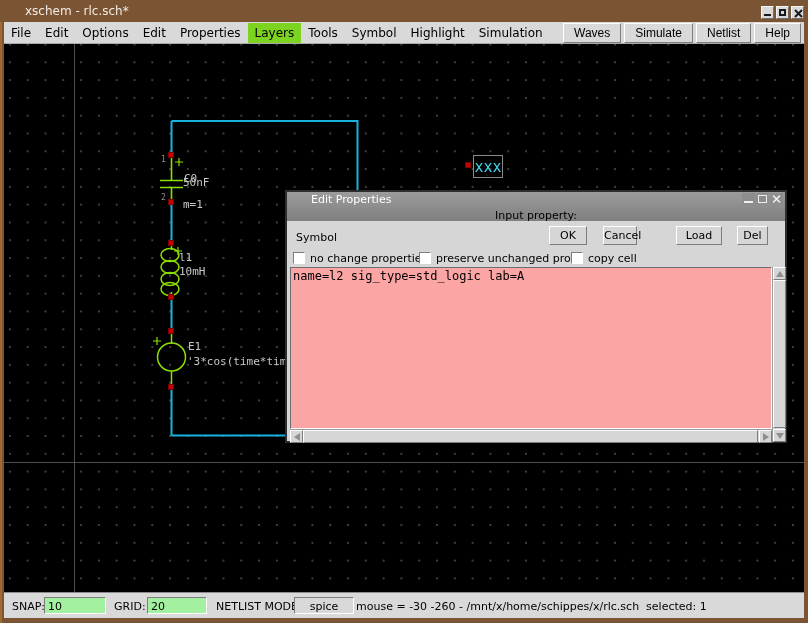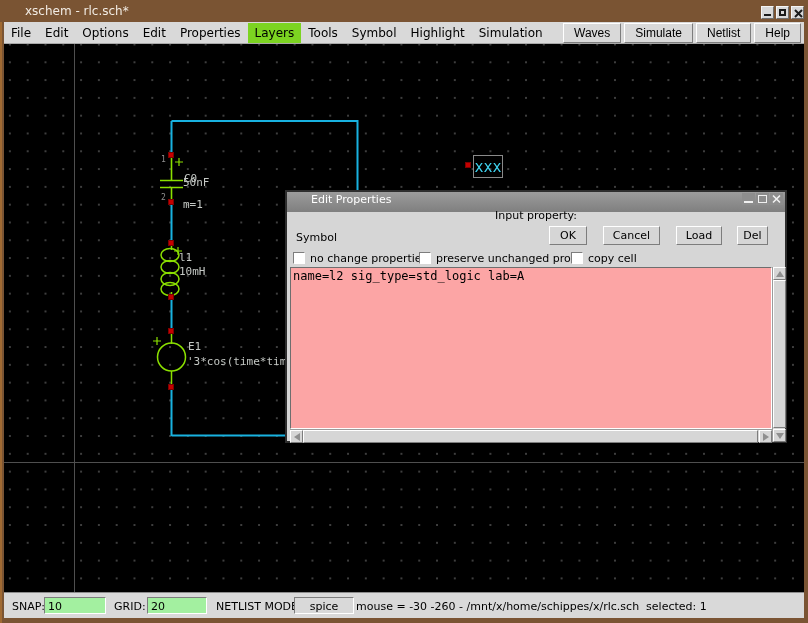--- a/index.html
+++ b/index.html
@@ -32,21 +32,21 @@
   .axis-h { position:absolute; left:0; top:418px; width:100%; height:1px; background:#4f4f4f; }
   .schsvg { position:absolute; left:0; top:0; }
   .slabel { position:absolute; color:#c4c8c4; font-family:"DejaVu Sans Mono", monospace; font-size:11px; white-space:pre; }
   .pinnum { position:absolute; color:#8f8f8f; font-family:"DejaVu Sans Mono", monospace; font-size:8px; }
   .sel-box { position:absolute; left:469px; top:111px; width:30px; height:23px; border:1px solid #8a8a8a; display:flex; align-items:center; justify-content:center; }
   .sel-text { color:#3fd2ee; font-family:"DejaVu Sans Mono", monospace; font-size:15px; }
   .pin-sq { position:absolute; width:6px; height:6px; background:#c40000; border:1px solid #7e0000; }
 
   
   .dialog { position:absolute; left:285px; top:190px; width:502px; height:253px; background:#d6d6d6; border:2px solid #2e2e2e; font-size:11px; color:#000; }
-  .dlg-titlebar { position:absolute; left:0; top:0; right:0; height:20px; background:linear-gradient(#9c9c9c,#7f7f7f); color:#fff; }
+  .dlg-titlebar { position:absolute; left:0; top:0; right:0; height:29px; background:linear-gradient(#9c9c9c,#7f7f7f); color:#fff; }
   .dlg-title { position:absolute; left:24px; top:1px; font-size:11px; }
   .dlg-btns { position:absolute; right:2px; top:1px; display:flex; gap:1px; }
   .dlg-btn { width:13px; height:12px; background:#8d8d8d; position:relative; }
   .dlg-btn .glyph-min { background:#f0f0f0; height:2px; }
   .dlg-btn .glyph-max { border-color:#f0f0f0; }
   .dlg-subtitle { position:absolute; top:17px; left:0; right:0; text-align:center; }
   .dlg-symlabel { position:absolute; left:9px; top:39px; }
   .field { background:#fff; border:1px solid; border-color:#7d7d7d #ffffff #ffffff #7d7d7d; font-size:12px; padding:1px 3px; font-family:"DejaVu Sans", sans-serif; }
   .dlg-symfield { position:absolute; left:62px; top:34px; width:186px; height:18px; }
   .dbtn { position:absolute; top:34px; height:19px; background:#d6d6d6; border:1px solid; border-color:#ffffff #7d7d7d #7d7d7d #ffffff; font-size:11px; text-align:center; line-height:17px; font-family:"DejaVu Sans", sans-serif; }
@@ -182,21 +182,21 @@
               <path d="M3 2.5 L10 9.5 M10 2.5 L3 9.5" stroke="#f0f0f0" stroke-width="1.6"></path>
             </svg>
         </div>
       </div>
     </div>
 
     <div class="dlg-subtitle">Input property:</div>
     <div class="dlg-symlabel">Symbol</div>
 
     <div class="dbtn" style="left:262px; width:38px;">OK</div>
-    <div class="dbtn" style="left:316px; width:57px;">Cancel</div>
+    <div class="dbtn" style="left:316px; width:34px;">Cancel</div>
     <div class="dbtn" style="left:389px; width:46px;">Load</div>
     <div class="dbtn" style="left:450px; width:31px;">Del</div>
 
     <div class="cbrow">
       <span class="cb" style="left:6px;"></span>
       <span class="cblabel" style="left:23px;">no change properties</span>
       <span class="cb" style="left:132px;"></span>
       <span class="cblabel" style="left:149px;">preserve unchanged props</span>
       <span class="cb" style="left:284px;"></span>
       <span class="cblabel" style="left:301px;">copy cell</span>

